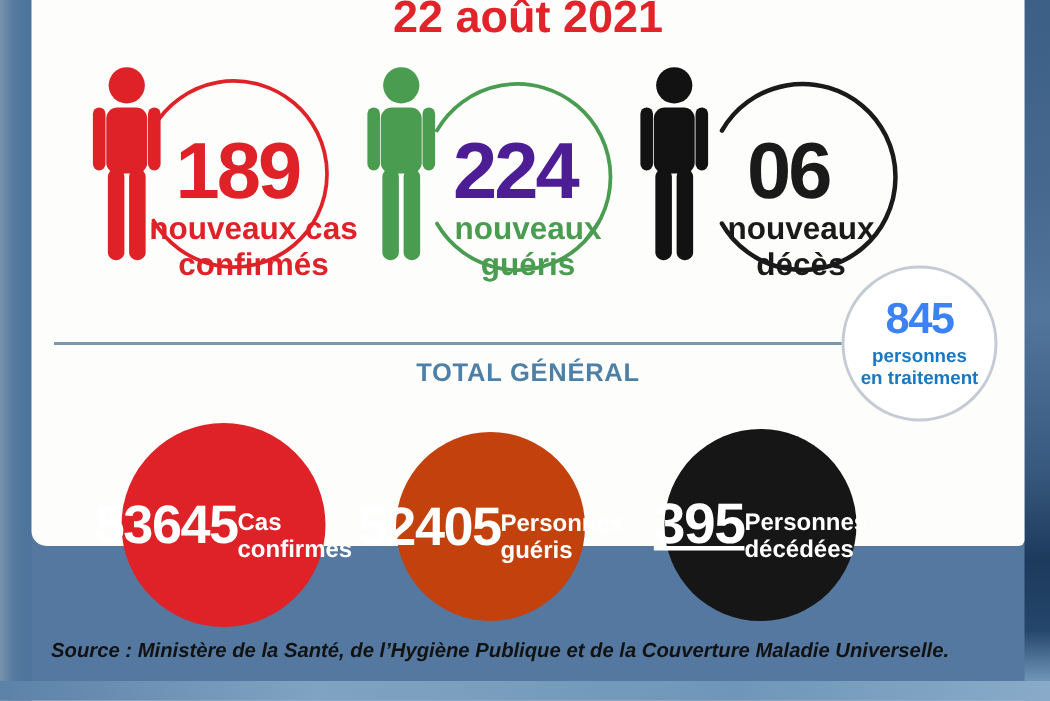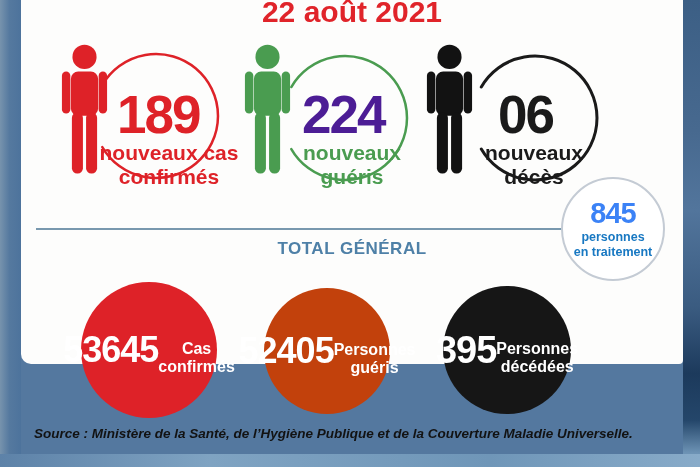--- a/index.html
+++ b/index.html
@@ -67,22 +67,22 @@
   }
   
   .total-circle{
     position:absolute;border-radius:50%;color:#ffffff;
     display:flex;flex-direction:row;align-items:center;justify-content:center;
   }
   .tc1{left:60px;top:282px;width:136px;height:136px;background:#de2228;}
   .tc2{left:243px;top:288px;width:126px;height:126px;background:#c2410c;}
   .tc3{left:422px;top:286px;width:128px;height:128px;background:#161616;}
   .tc-value{font-size:36px;font-weight:bold;letter-spacing:-1px;line-height:1;}
-  .tc3 .tc-value{font-size:38px;}
-  .tc-label{font-size:16px;font-weight:bold;text-align:center;line-height:1.15;margin-top:16px;}
+  .tc3 .tc-value{font-size:38px;text-decoration:underline;}
+  .tc-label{font-size:16px;font-weight:bold;text-align:left;line-height:1.15;margin-top:16px;}
   
   .source{
     position:absolute;left:13px;top:426px;width:640px;
     font-size:13.5px;font-weight:bold;font-style:italic;color:#121212;
   }
 </style>
 </head>
 <body>
 
 <div class="band-left"></div>

